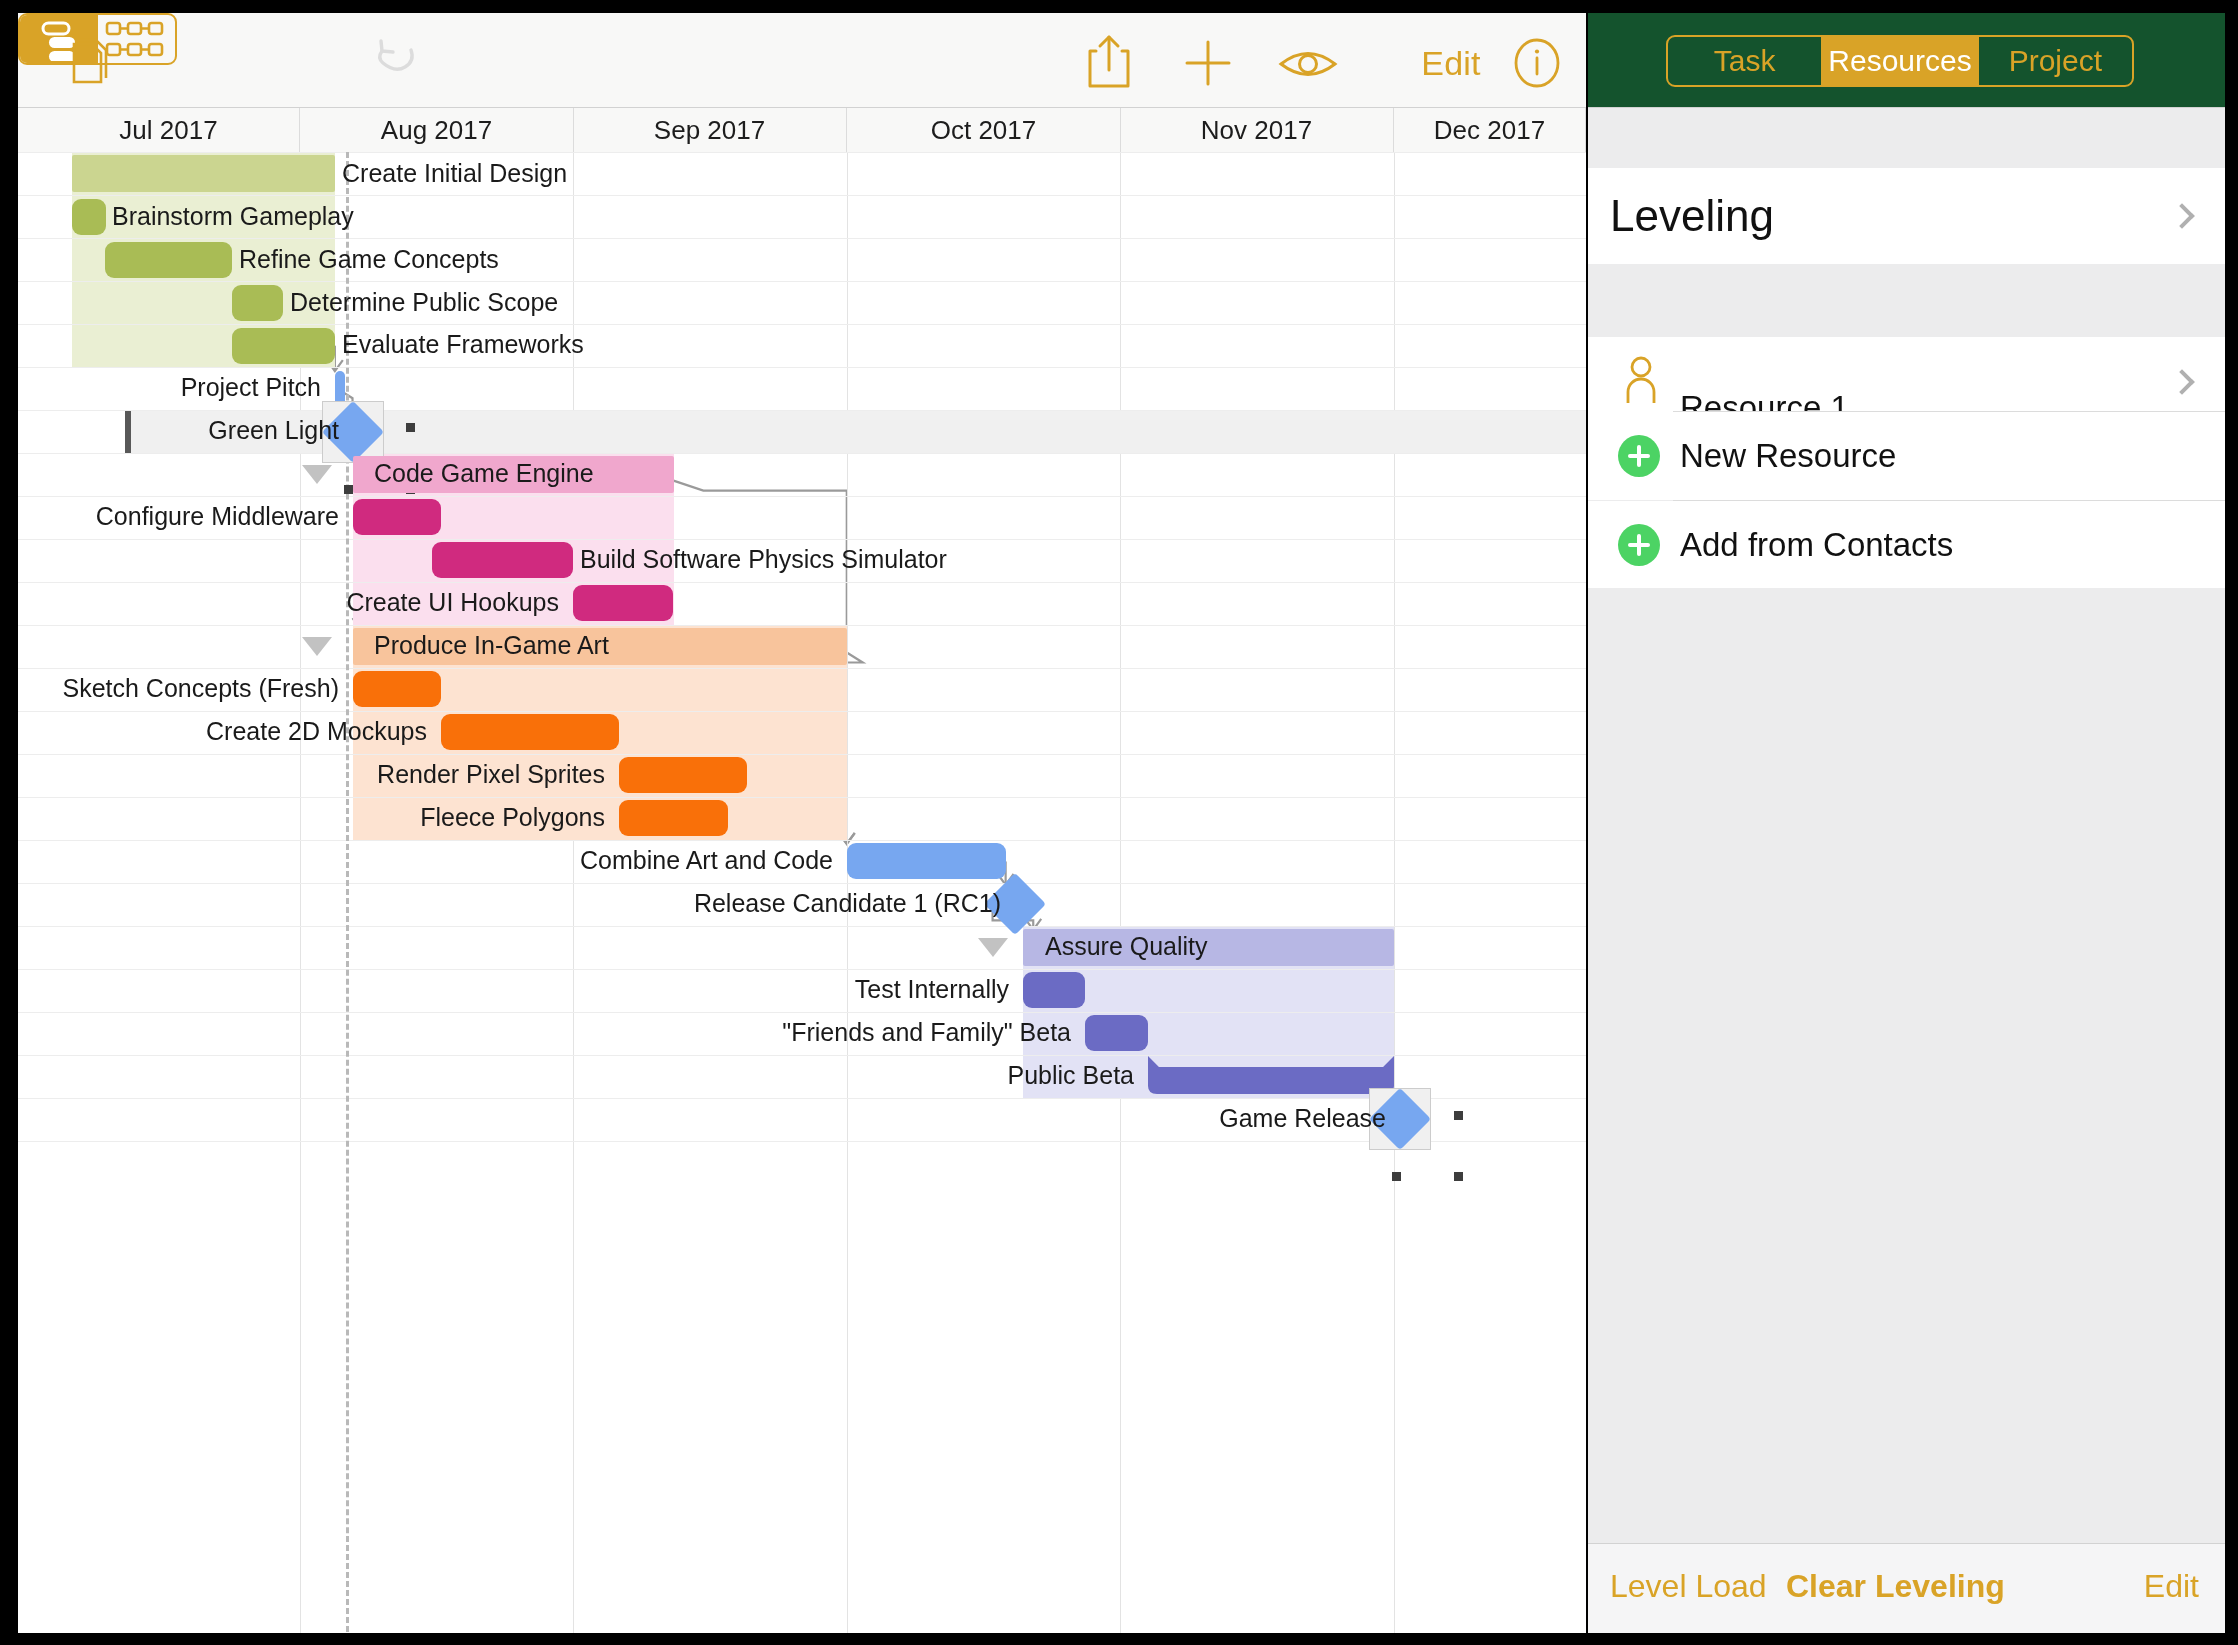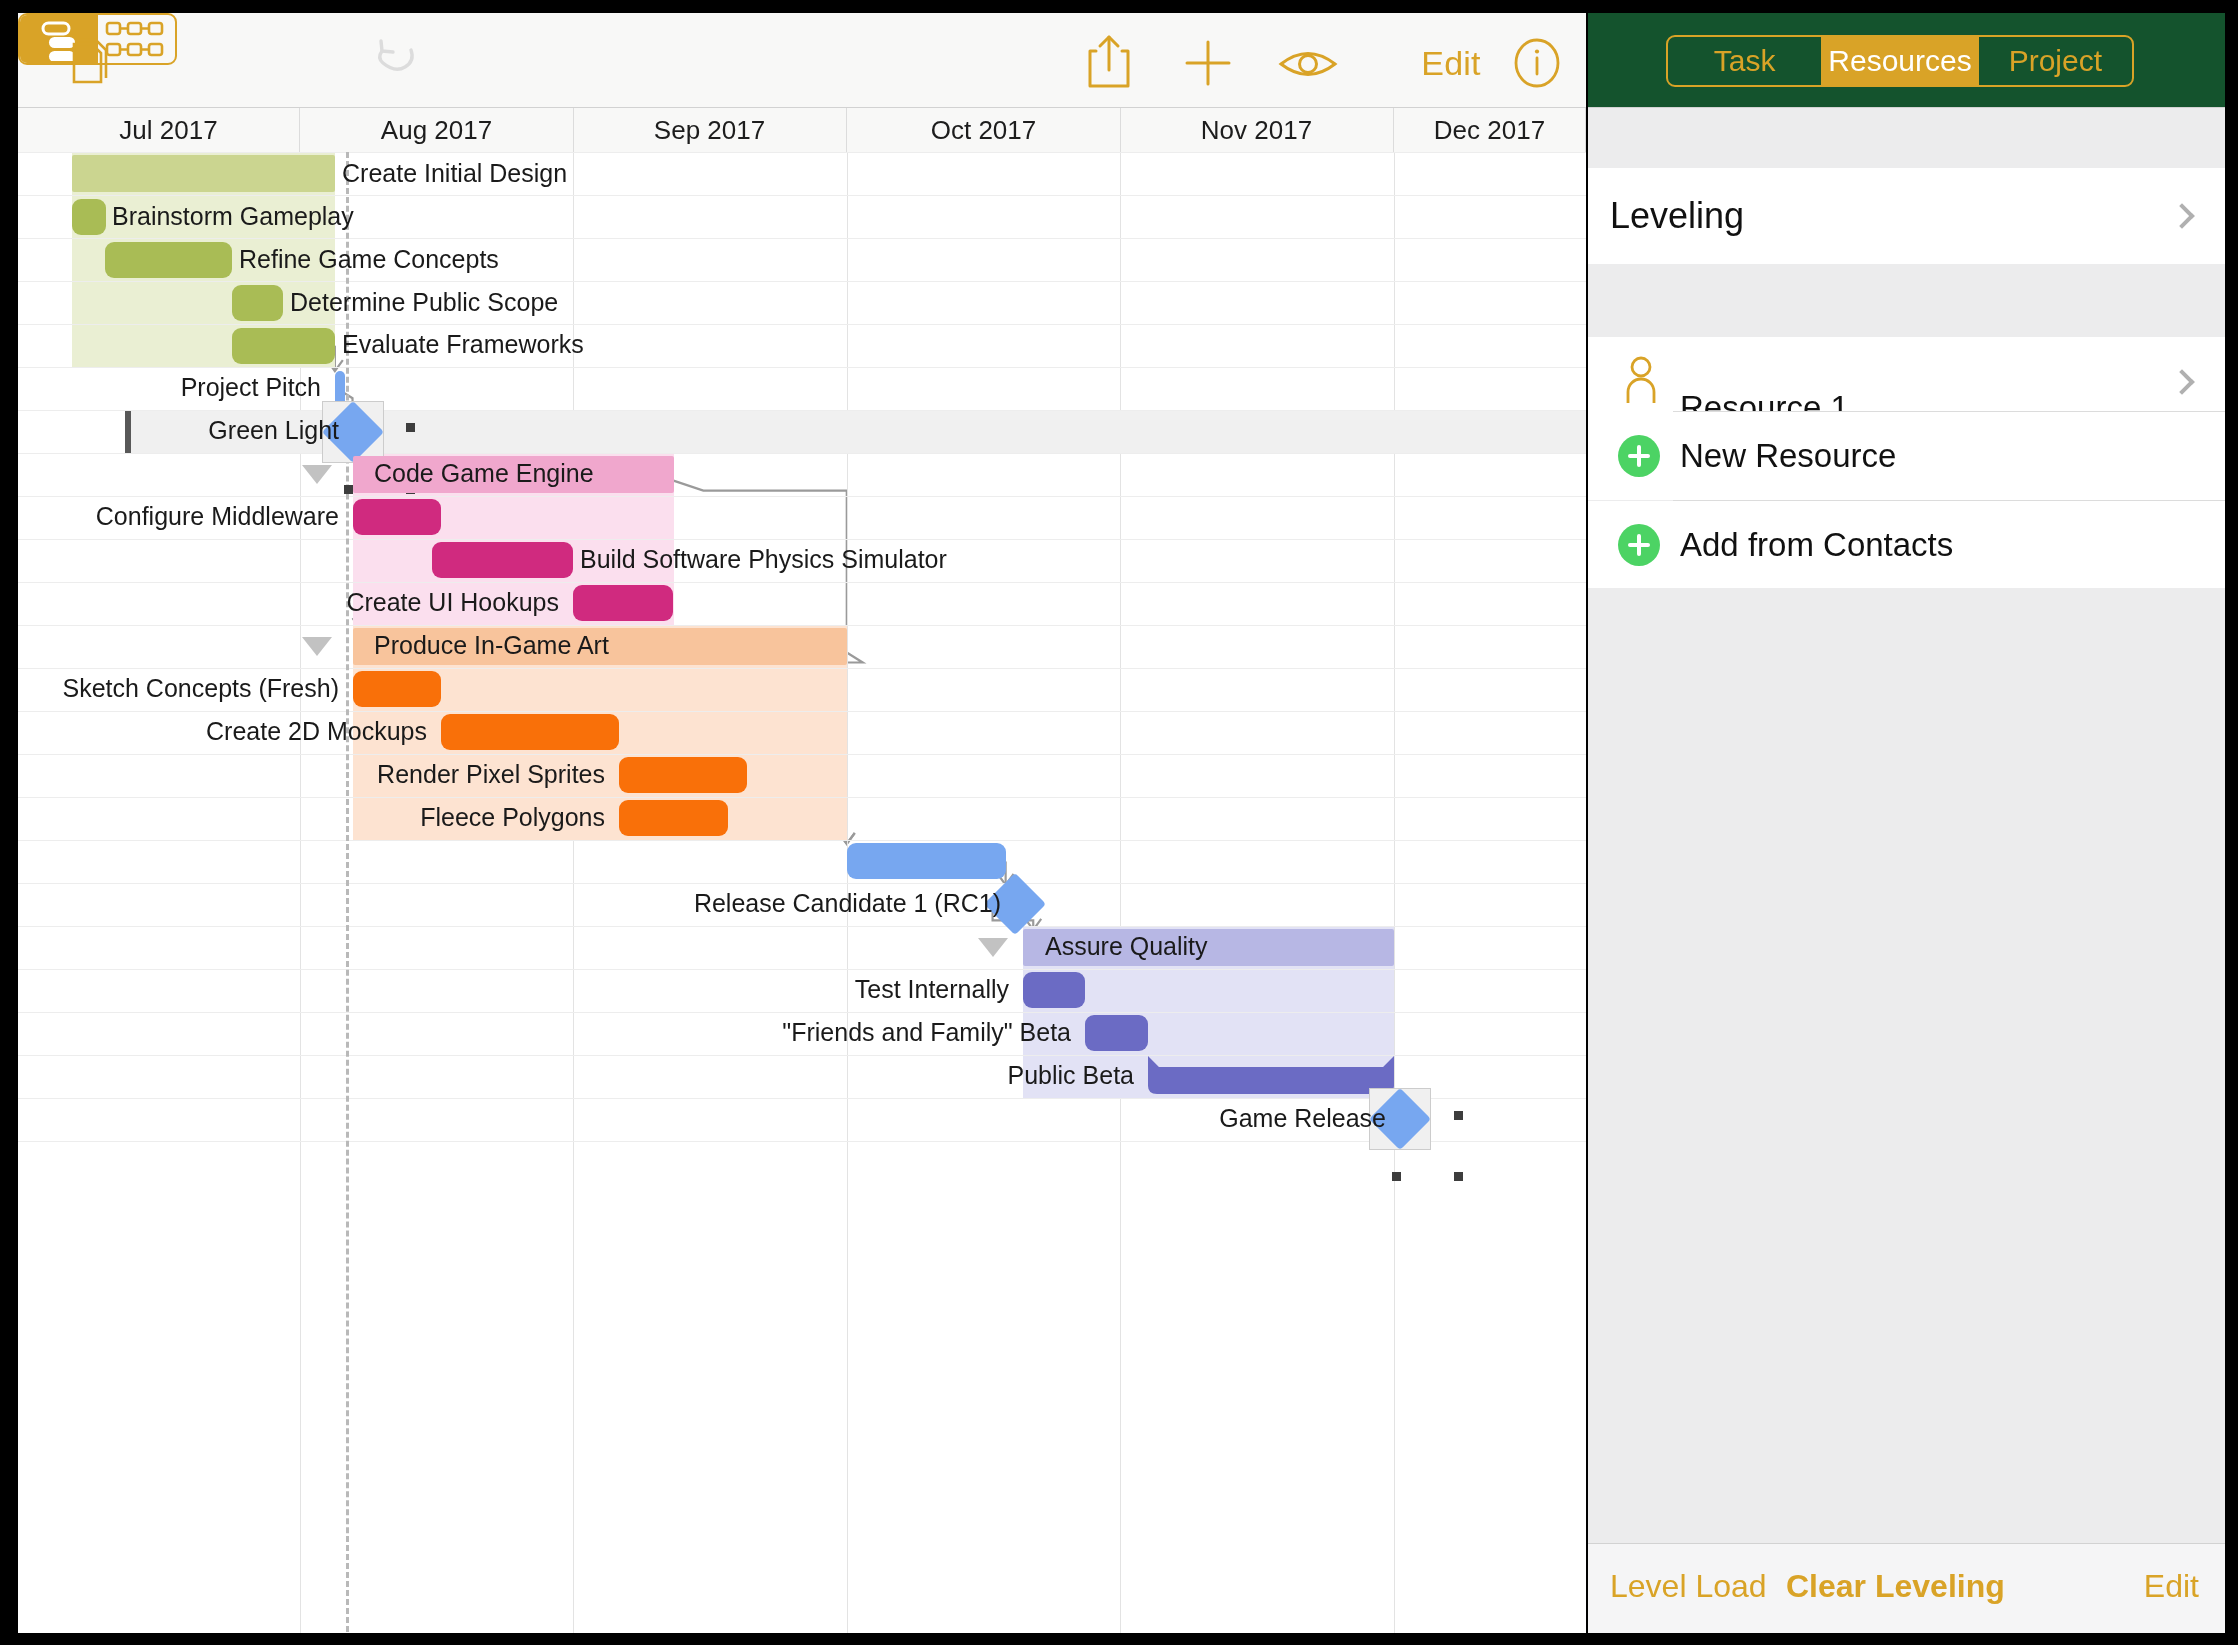--- a/index.html
+++ b/index.html
@@ -410,20 +410,21 @@
         <div class="task-label" style="top: 481px; left: 356px;">Produce In-Game Art</div>
         <div class="bar" style="left: 335px; width: 88px; top: 519px; height: 36px; background: rgb(249, 112, 9);"></div>
         <div class="task-label" style="top: 524px; left: 0px; width: 321px; text-align: right;">Sketch Concepts (Fresh)</div>
         <div class="bar" style="left: 423px; width: 178px; top: 562px; height: 36px; background: rgb(249, 112, 9);"></div>
         <div class="task-label" style="top: 567px; left: 0px; width: 409px; text-align: right;">Create 2D Mockups</div>
         <div class="bar" style="left: 601px; width: 128px; top: 605px; height: 36px; background: rgb(249, 112, 9);"></div>
         <div class="task-label" style="top: 610px; left: 0px; width: 587px; text-align: right;">Render Pixel Sprites</div>
         <div class="bar" style="left: 601px; width: 109px; top: 648px; height: 36px; background: rgb(249, 112, 9);"></div>
         <div class="task-label" style="top: 653px; left: 0px; width: 587px; text-align: right;">Fleece Polygons</div>
         <div class="bar" style="left: 829px; width: 159px; top: 691px; height: 36px; background: rgb(119, 167, 240);"></div>
+        <div class="task-label" style="top: 696px; left: 0px; width: 815px; text-align: right;">Combine Art and Code</div>
         <div class="milestone" style="left: 975px; top: 730px; width: 44px; height: 44px; background: rgb(119, 167, 240);"></div>
         <div class="task-label" style="top: 739px; left: 0px; width: 983px; text-align: right;">Release Candidate 1 (RC1)</div>
         <div class="summary-bar" style="left: 1005px; width: 371px; top: 777px; height: 37px; background: rgb(183, 183, 228);"></div>
         <div class="task-label" style="top: 782px; left: 1027px;">Assure Quality</div>
         <div class="bar" style="left: 1005px; width: 62px; top: 820px; height: 36px; background: rgb(107, 107, 196);"></div>
         <div class="task-label" style="top: 825px; left: 0px; width: 991px; text-align: right;">Test Internally</div>
         <div class="bar" style="left: 1067px; width: 63px; top: 863px; height: 36px; background: rgb(107, 107, 196);"></div>
         <div class="task-label" style="top: 868px; left: 0px; width: 1053px; text-align: right;">"Friends and Family" Beta</div>
         <svg width="246" height="40" style="position: absolute; left: 1130px; top: 904px;" viewBox="0 0 247.5 40">
           <path d="M0 0 L11 11 L236.5 11 L247.5 0 L247.5 30 Q247.5 38 238.5 38 L9 38 Q0 38 0 30 Z" fill="#6b6bc4"></path>
@@ -452,21 +453,21 @@
         </div>
         <div class="stab">
           <span>Project</span>
         </div>
       </div>
     </div>
 
     <div class="insp-gap" style="top:96px;height:60px;"></div>
 
     <div class="insp-row" style="top:155px;height:96px;">
-      <span class="ir-label" style="margin-left:22px;font-size:36px;">Leveling</span>
+      <span class="ir-label" style="margin-left:22px;font-size:44px;">Leveling</span>
       <span class="chevron"></span>
     </div>
 
     <div class="insp-gap" style="top:251px;height:58px;"></div>
 
     <div class="insp-row" style="top:324px;height:90px;align-items:flex-end;">
       <span style="position:absolute;left:36px;top:50%;transform:translateY(-50%);">
         <svg width="34" height="50" viewBox="0 0 34 50" fill="none" stroke="#d9a327" stroke-width="2.8">
           <circle cx="17" cy="12" r="9"></circle>
           <path d="M4 48 v-11 a13 13 0 0 1 26 0 v11"></path>

